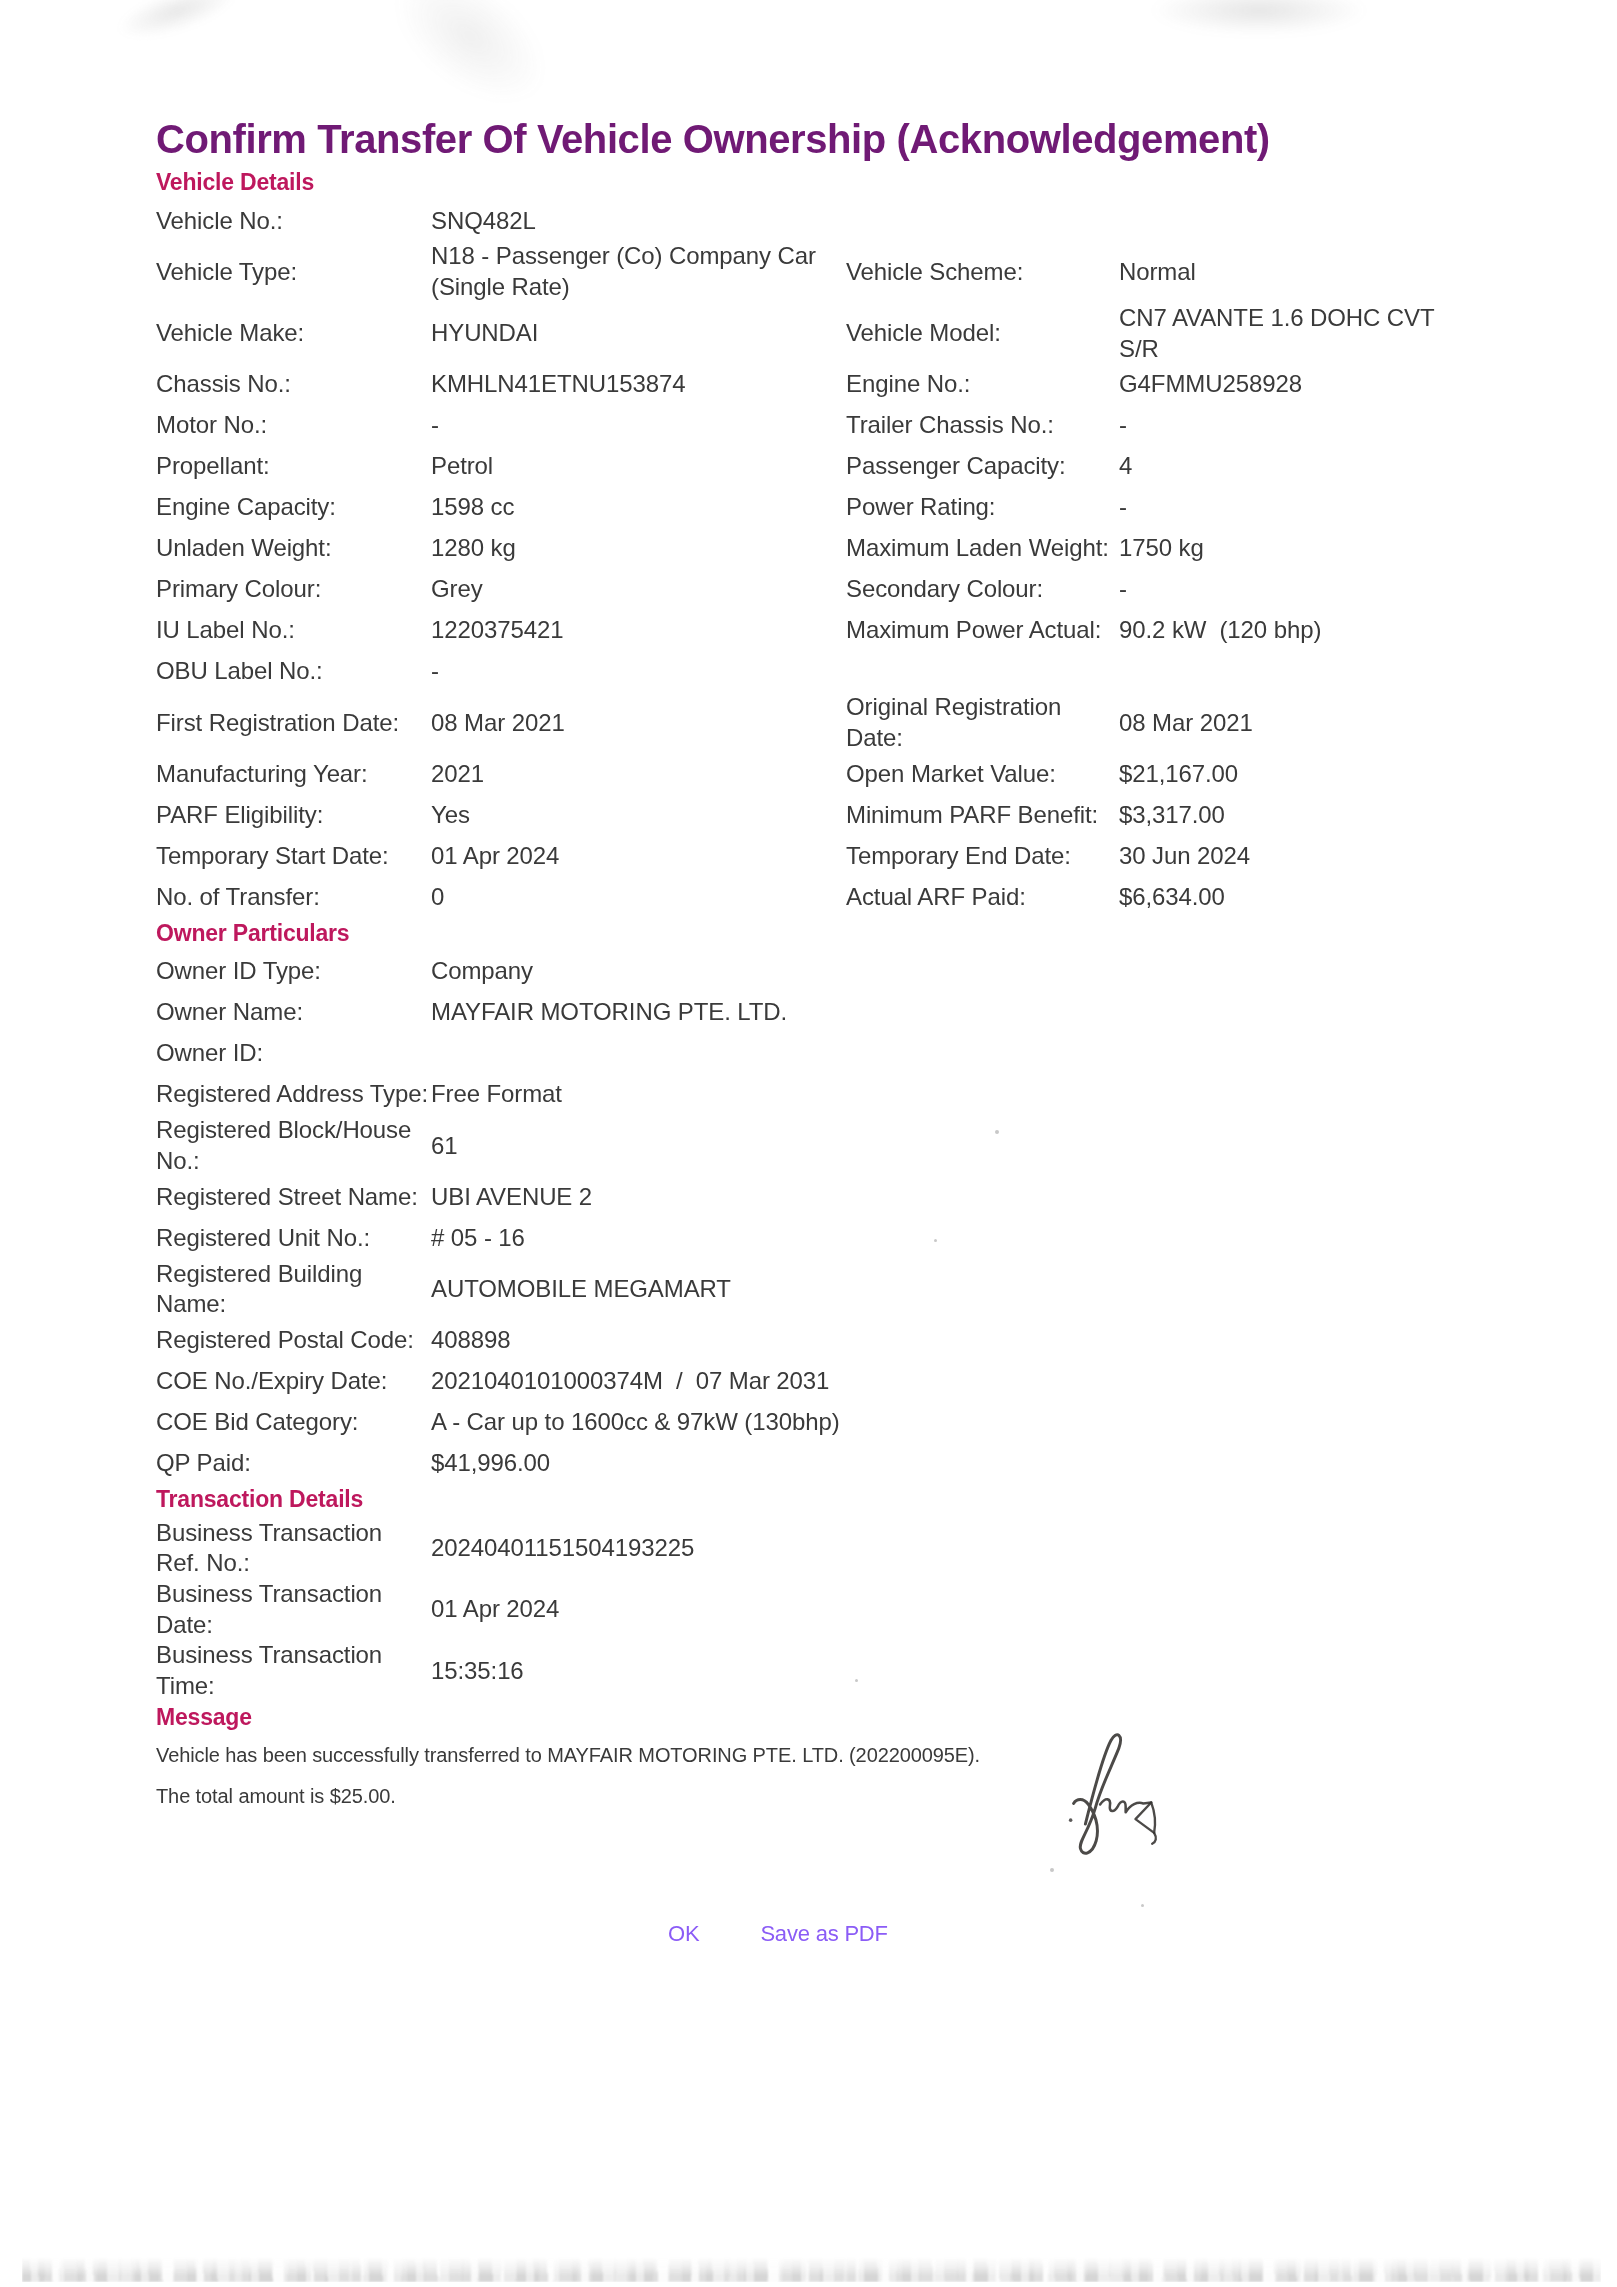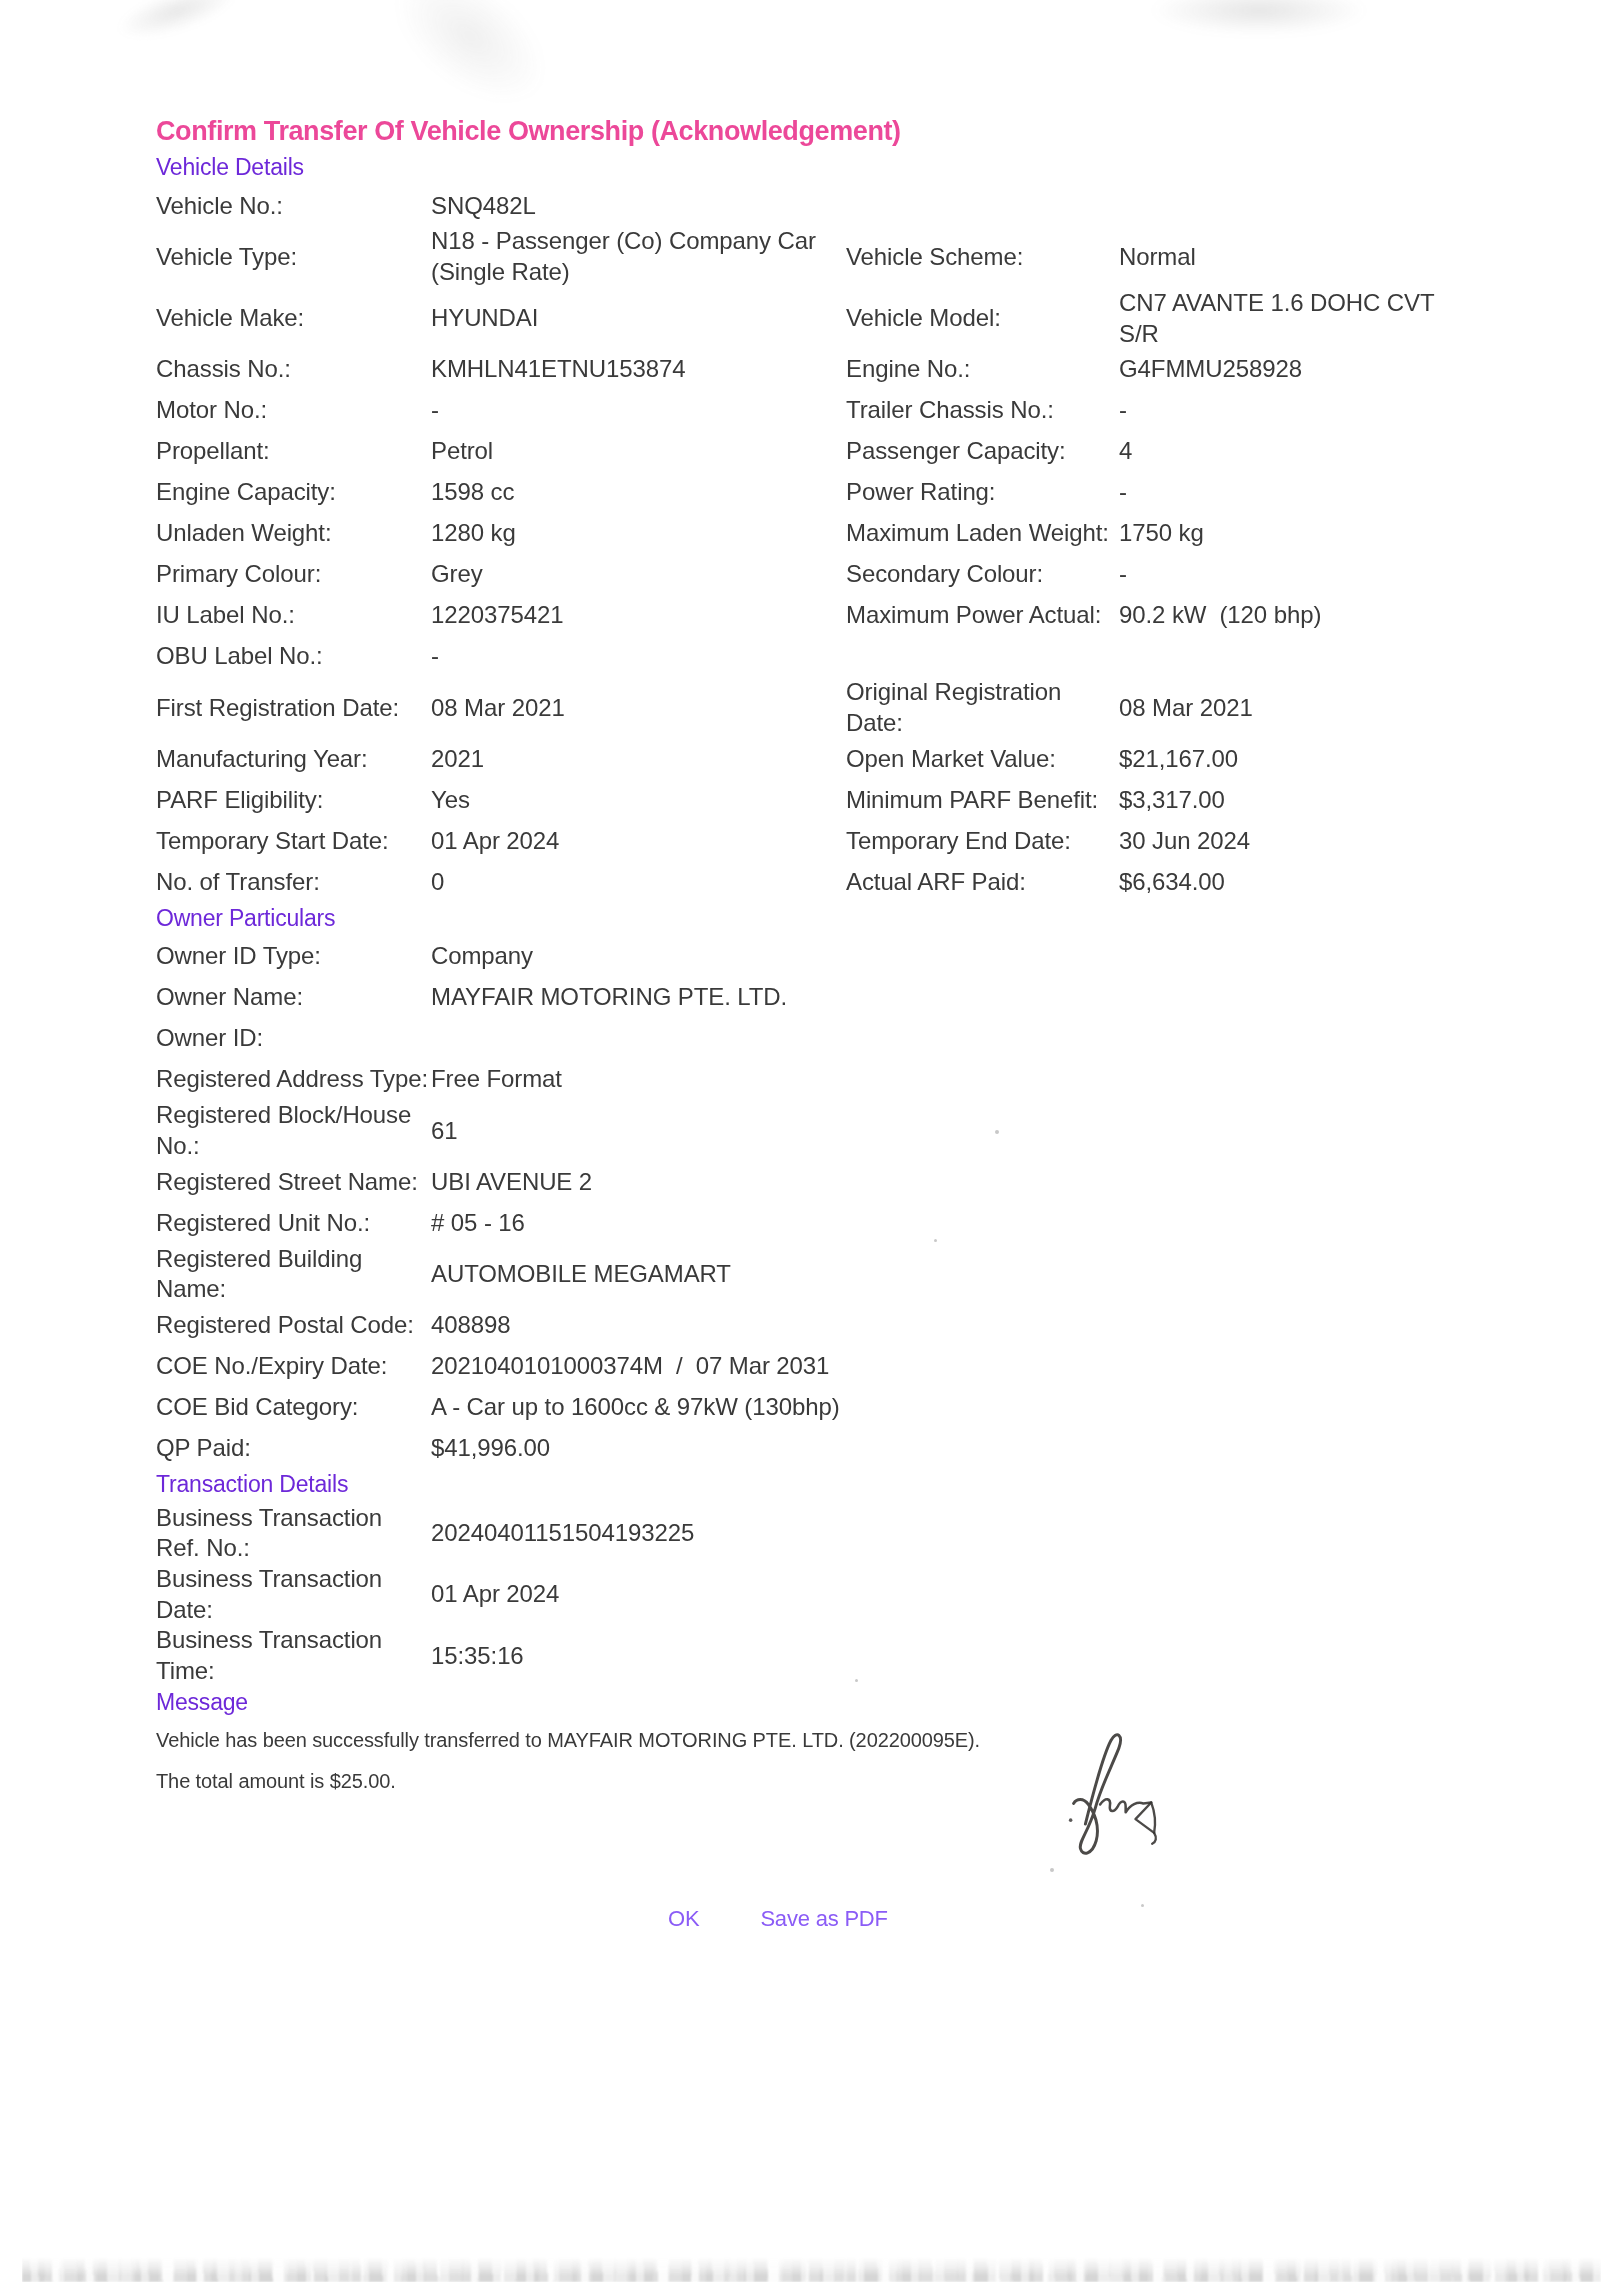--- a/index.html
+++ b/index.html
@@ -10,27 +10,27 @@
     background:#ffffff;
     font-family:"Liberation Sans", sans-serif;
     color:var(--text-color, #3a3a3a);
     overflow:hidden;
   }
   .content {
     position:absolute; left:156px; top:116px; width:1320px;
   }
   h1.doc-title {
     margin:0 0 6.9px 0;
-    font-size:27px; font-weight:700; letter-spacing:-0.4px;
-    color:#ec4899; line-height:1.15;
+    font-size:40px; font-weight:700; letter-spacing:-0.4px;
+    color:#701a75; line-height:1.15;
   }
   h2.section-heading {
     margin:2px 0 3.9px 0;
-    font-size:23px; font-weight:400; letter-spacing:-0.2px;
-    color:#6d28d9; line-height:1.2;
+    font-size:23px; font-weight:700; letter-spacing:-0.2px;
+    color:#be185d; line-height:1.2;
   }
   .rows { display:block; }
   .row {
     display:grid;
     grid-template-columns:275px 415px 273px 1fr;
     min-height:41px;
     align-items:center;
     font-size:24px;
     letter-spacing:-0.1px;
     line-height:1.28;

